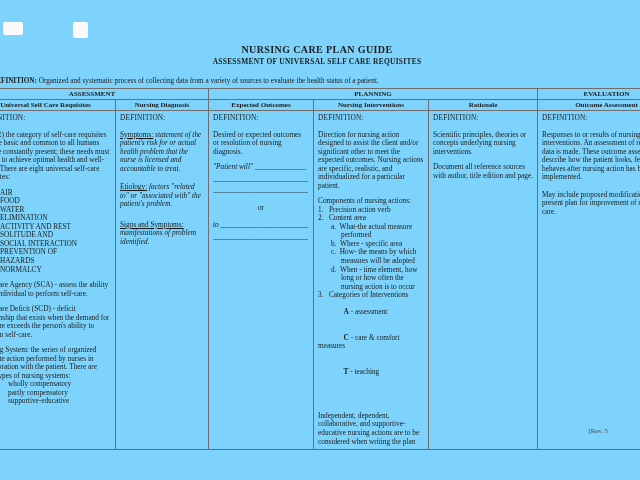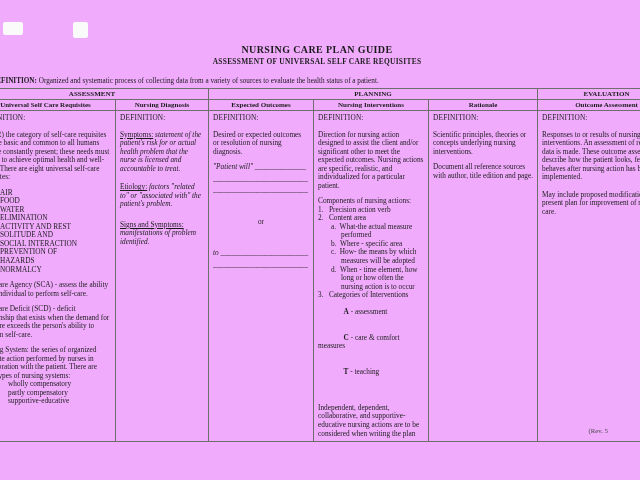--- a/index.html
+++ b/index.html
@@ -5,21 +5,21 @@
   html, body {
     margin: 0;
     padding: 0;
     background: #ffffff;
   }
   .screen {
     position: relative;
     width: 640px;
     height: 480px;
     overflow: hidden;
-    background: #f0abfc;
+    background: #7dd3fc;
     font-family: "Liberation Serif", serif;
     color: #1c1c1c;
   }
   .page {
     position: absolute;
     left: -25px;
     top: 0;
     width: 700px;
   }
   .scan-artifact {
@@ -81,21 +81,21 @@
   .defcell { margin: 0 0 8px 0; letter-spacing: 0.2px; }
   .req-list { margin: 7px 0 7px 20px; max-width: 80px; }
   .sys-list { margin: 0 0 0 28px; }
   .u { text-decoration: underline; }
   .line { white-space: pre-wrap; font-style: italic; }
   .h1 { padding-left: 13px; text-indent: -13px; white-space: pre-wrap; }
   .h2 { margin-left: 13px; padding-left: 10px; text-indent: -10px; white-space: pre-wrap; }
   .cat { white-space: pre-wrap; }
   .cat .cat-lbl { font-weight: bold; }
   .blank { margin: 2px 0 3px 0; letter-spacing: 0; white-space: nowrap; overflow: hidden; }
-  .or-row { text-align: center; margin: 23px 0; }
+  .or-row { text-align: center; margin: 9px 0; }
   .to-row { margin-top: 8px; white-space: nowrap; overflow: hidden; }
   .rev-note {
     position: absolute;
     top: 427px;
     right: 32px;
     font-size: 6.8px;
     color: #4a4a4a;
     white-space: nowrap;
   }
 </style>
@@ -207,21 +207,21 @@
             <div class="h1">3.   Categories of Interventions</div>
             <div class="cat">
               <span class="cat-lbl">A</span><span> - assessment</span>
             </div>
             <div class="cat">
               <span class="cat-lbl">C</span><span> - care &amp; comfort measures</span>
             </div>
             <div class="cat">
               <span class="cat-lbl">T</span><span> - teaching</span>
             </div>
-            <div class="p0" style="margin-top:19px">Independent, dependent, collaborative, and supportive-educative nursing actions are to be considered when writing the plan</div>
+            <div class="p0" style="margin-top:27px">Independent, dependent, collaborative, and supportive-educative nursing actions are to be considered when writing the plan</div>
           </td>
 
           <td class="cell">
             <div class="defcell">DEFINITION:</div>
             <div class="p">Scientific principles, theories or concepts underlying nursing interventions.</div>
             <div class="p0">Document all reference sources with author, title edition and page.</div>
           </td>
 
           <td class="cell">
             <div class="defcell">DEFINITION:</div>

